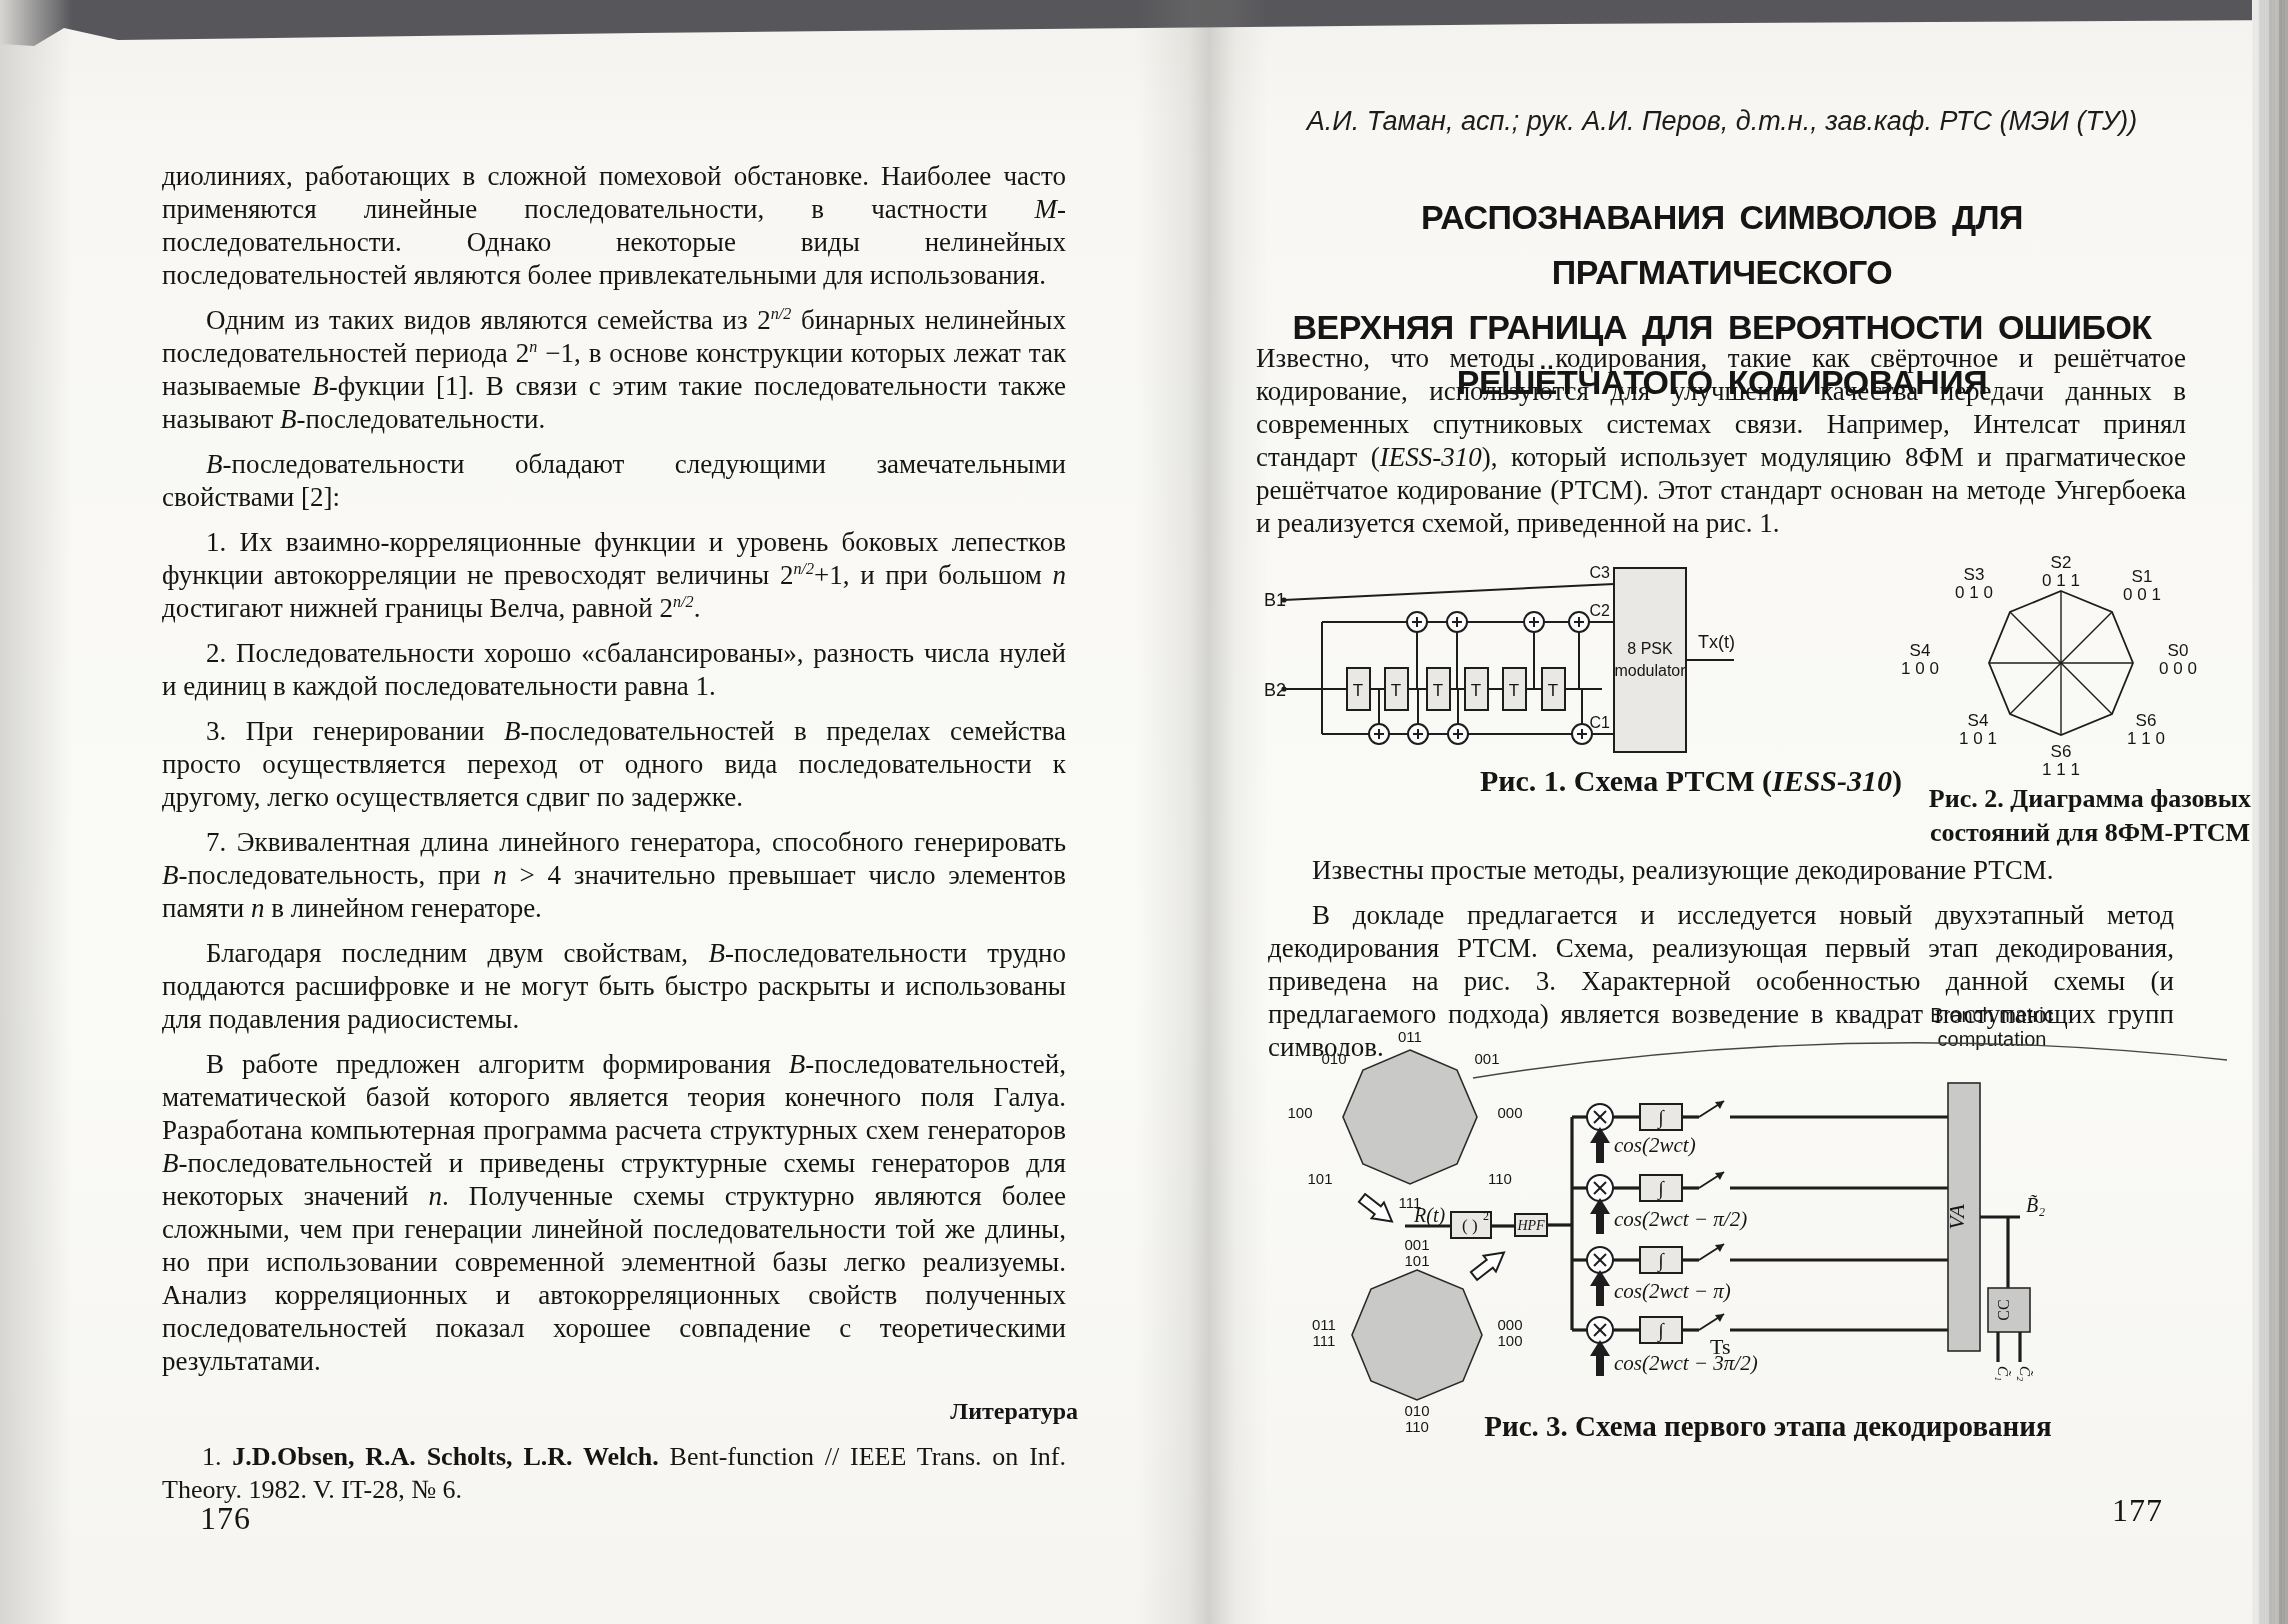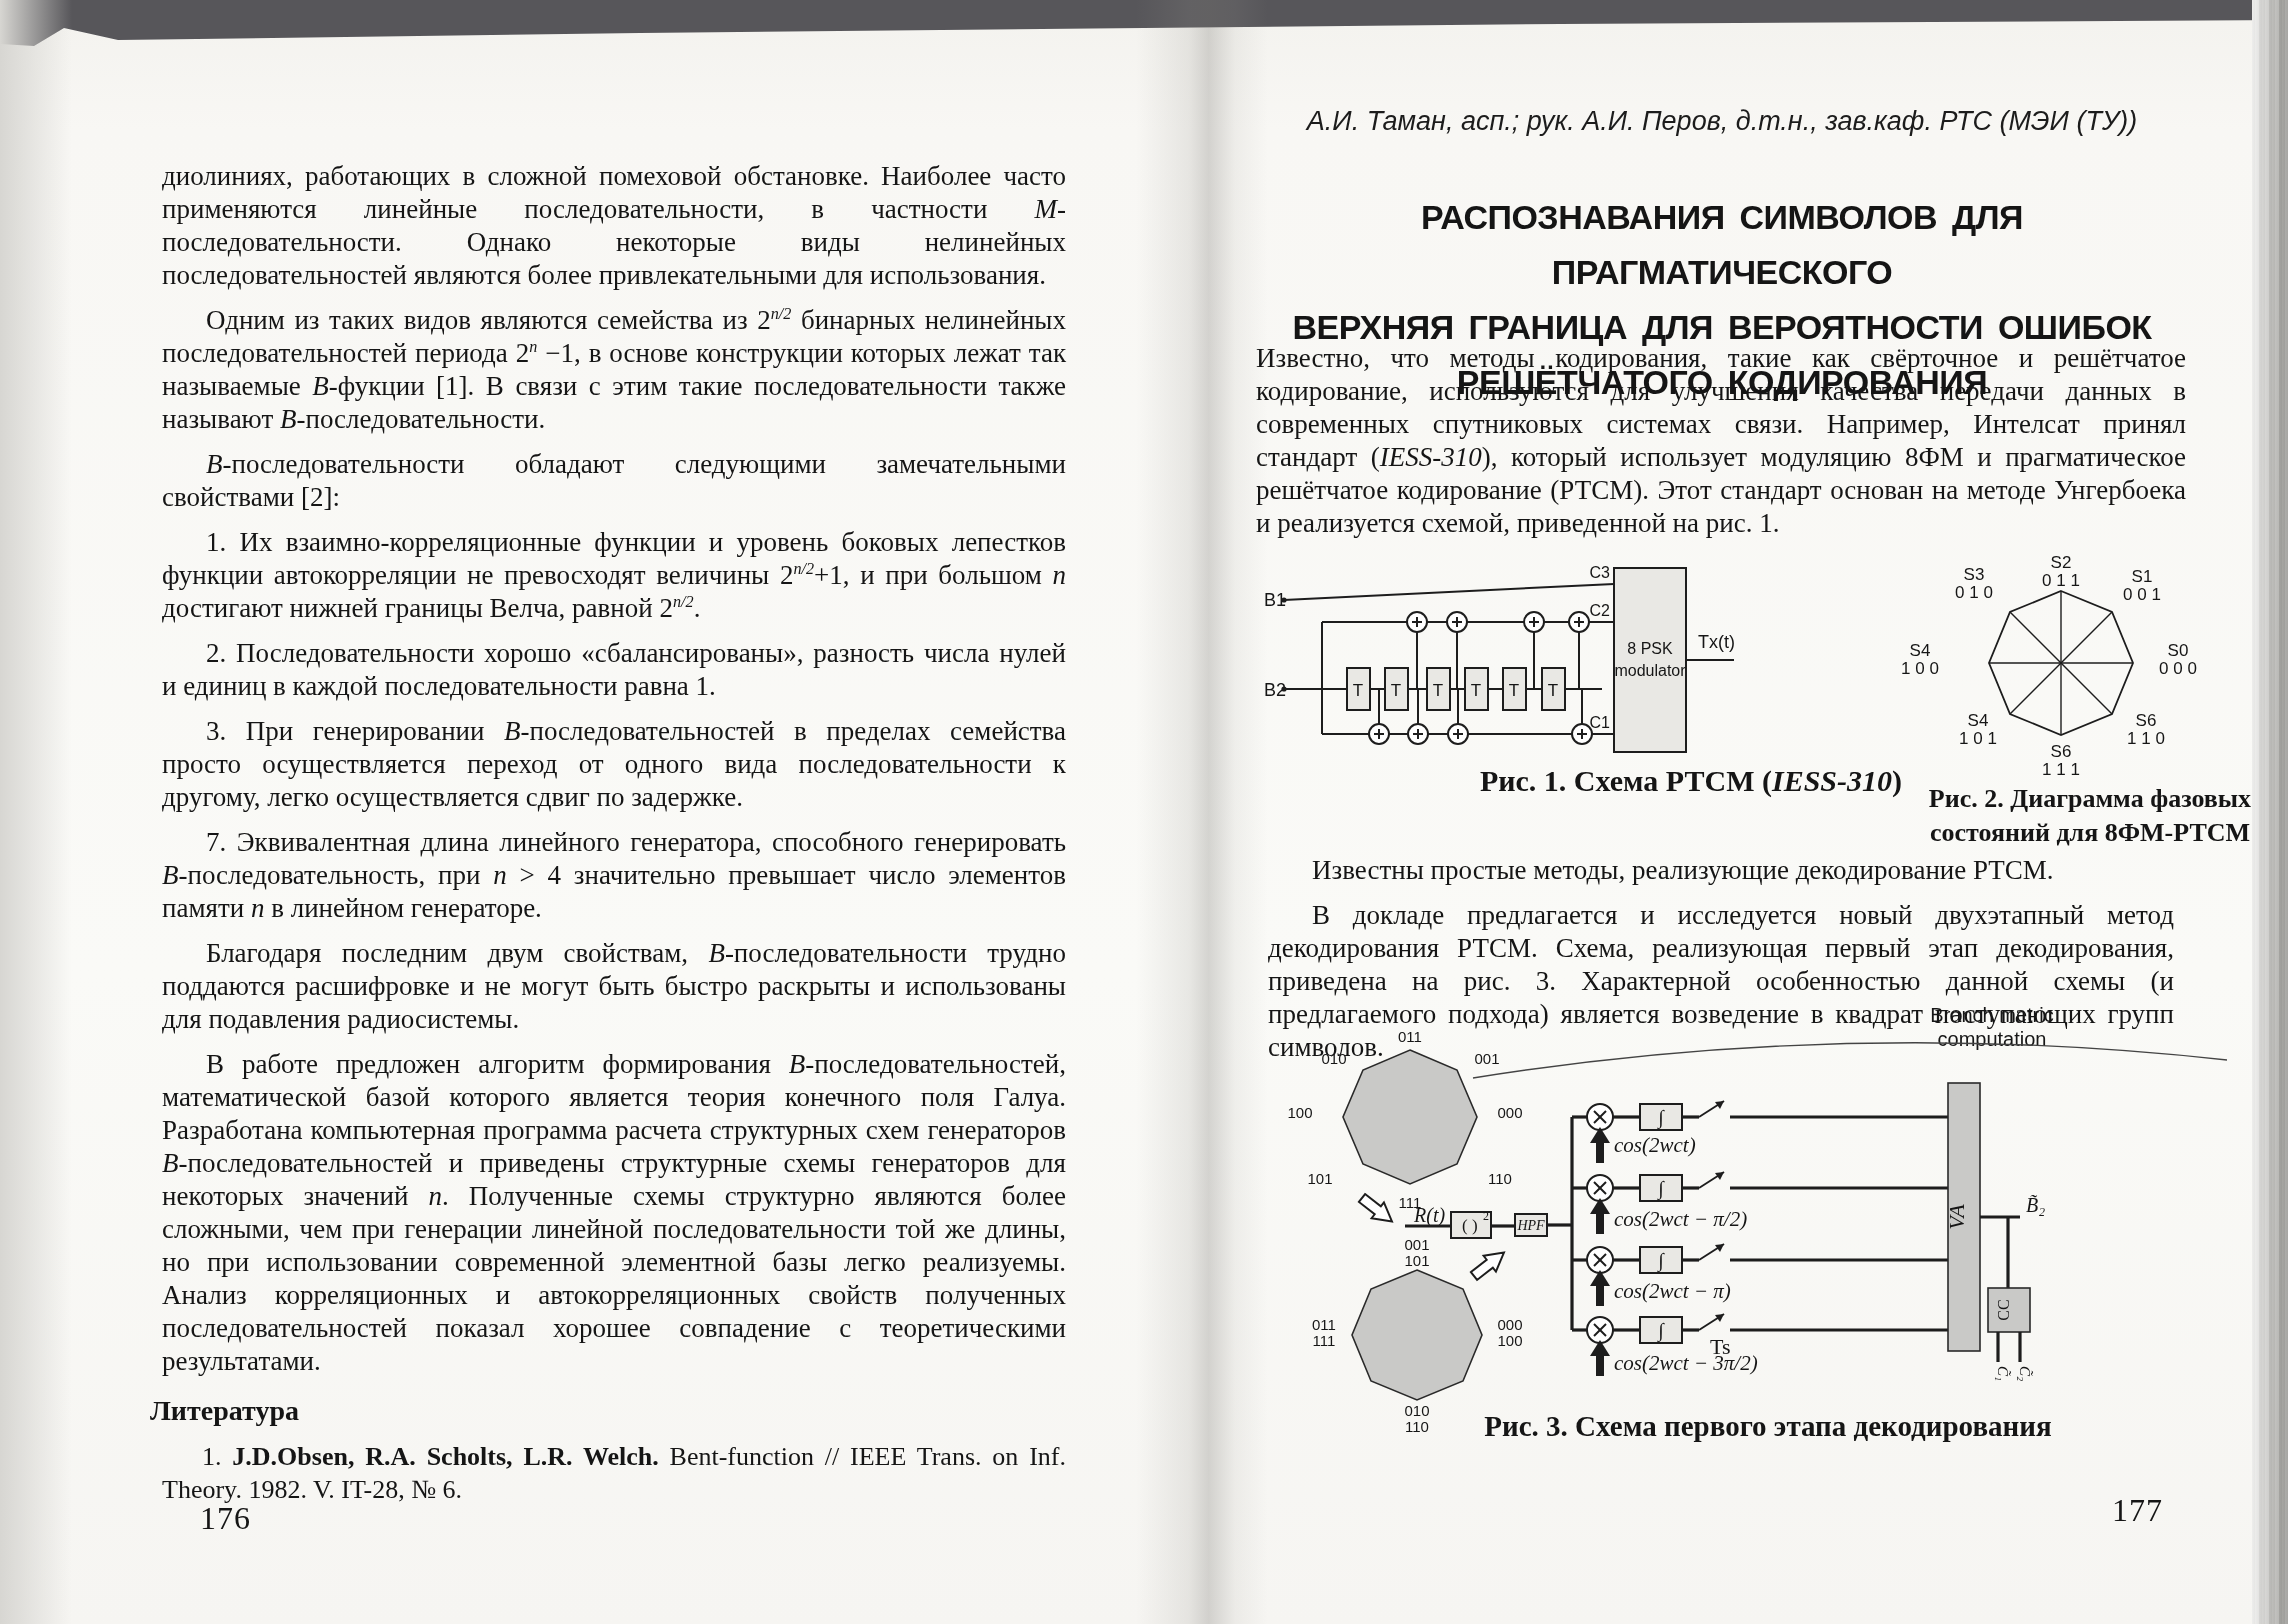--- a/index.html
+++ b/index.html
@@ -16,21 +16,21 @@
   .rightedge{position:absolute;right:0;top:0;width:36px;height:1624px;
              background:repeating-linear-gradient(90deg,#b9b8b3 0 3px,#cfceca 3px 7px,#a9a8a3 7px 10px);}
   .rightedge:after{content:"";position:absolute;inset:0;background:linear-gradient(90deg,rgba(255,255,255,.75),rgba(90,90,88,.35));}
 
   
   .just{text-align:justify;}
   .ind{text-indent:44px;}
   p{margin:12px;}
   .sup{vertical-align:super;font-size:60%;line-height:0;}
   .lp{position:absolute;left:150px;top:148px;width:928px;font-size:27px;line-height:33px;}
-  .lit{margin:16px 0 8px 0;text-align:left;font-weight:bold;font-size:28px;line-height:34px;}
+  .lit{margin:16px 0 8px 0;text-align:right;font-weight:bold;font-size:24px;line-height:34px;}
   .ref{font-size:26px;line-height:33px;text-indent:40px;}
   .pnum{position:absolute;font-size:32px;letter-spacing:1px;}
   .rp-byline{position:absolute;left:1256px;top:106px;width:932px;text-align:center;
              font-family:"Liberation Sans",sans-serif;font-style:italic;font-size:27px;color:#1c1c1c;}
   .rp-title{position:absolute;left:1256px;top:190px;width:932px;text-align:center;
             font-family:"Liberation Sans",sans-serif;font-weight:bold;font-size:34px;line-height:55px;
             word-spacing:6px;letter-spacing:-.5px;}
   .rp-p1{position:absolute;left:1256px;top:342px;width:930px;font-size:27px;line-height:33px;}
   .rp-p23{position:absolute;left:1256px;top:842px;width:930px;font-size:27px;line-height:33px;}
   .cap1{position:absolute;left:1262px;top:764px;width:640px;text-align:right;font-weight:bold;font-size:30px;}

